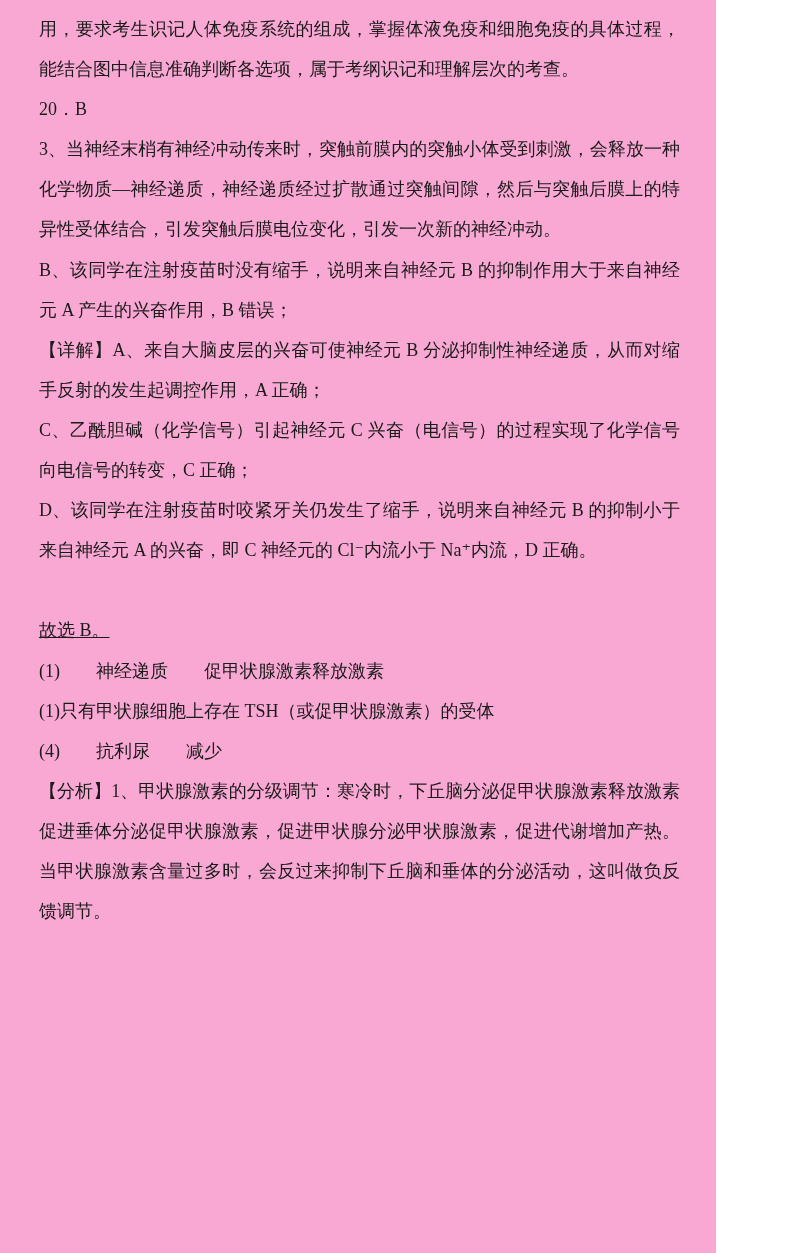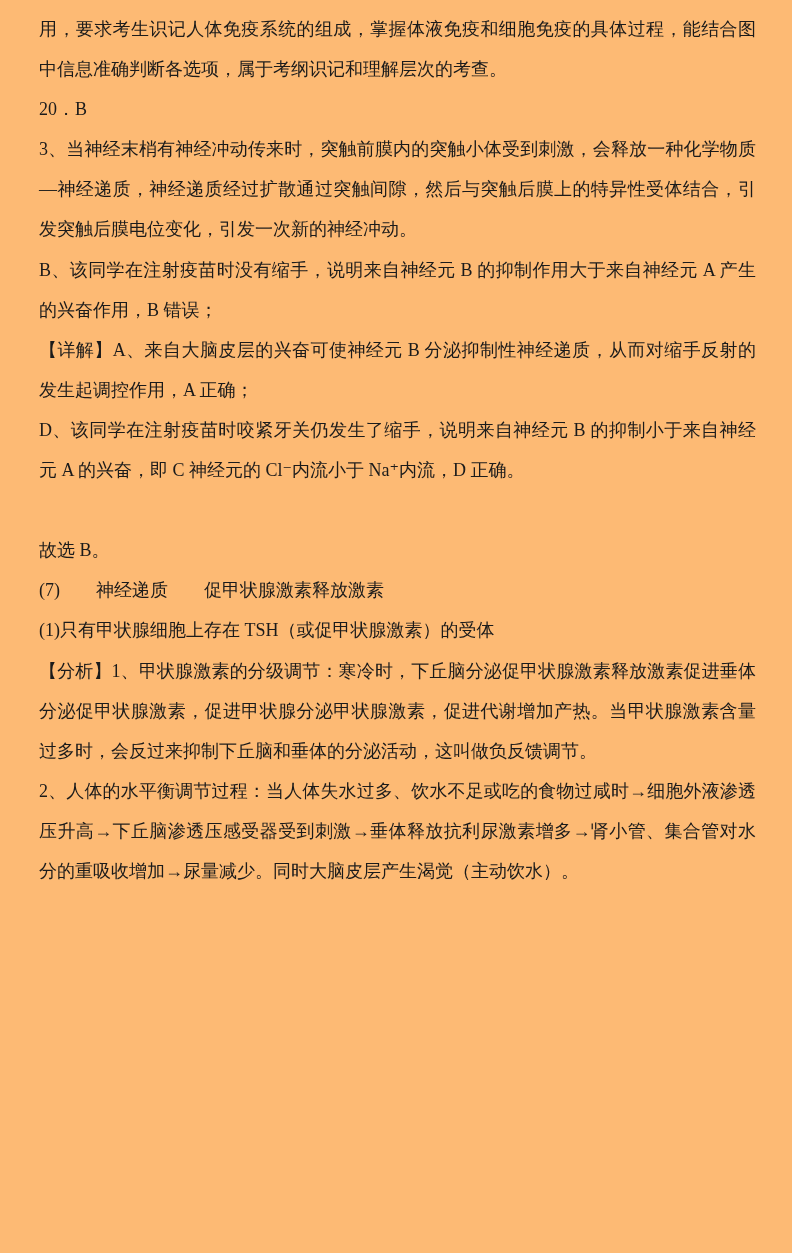--- a/index.html
+++ b/index.html
@@ -7,48 +7,50 @@
     padding: 0;
     background: #ffffff;
   }
   body {
     width: 800px;
     height: 1253px;
     overflow: hidden;
   }
   .page {
     box-sizing: border-box;
-    width: 792px;
+    width: 716px;
     height: 1253px;
     padding: 9px 36px 0 39px;
-    background: #fdba74;
+    background: #f9a8d4;
   }
   .page p {
     margin: 0;
     padding: 0;
     font-family: "Liberation Serif", "DejaVu Serif", serif;
     font-size: 18px;
     line-height: 40.1px;
     color: #1b1b1b;
     text-align: justify;
     text-justify: inter-ideograph;
   }
   
   .blank-line-before {
     margin-top: 40.1px !important;
+    text-decoration: underline;
   }
 </style>
 </head>
 <body>
 
 <div class="page">
   <p>用，要求考生识记人体免疫系统的组成，掌握体液免疫和细胞免疫的具体过程，能结合图中信息准确判断各选项，属于考纲识记和理解层次的考查。</p>
   <p>20．B</p>
   <p>3、当神经末梢有神经冲动传来时，突触前膜内的突触小体受到刺激，会释放一种化学物质—神经递质，神经递质经过扩散通过突触间隙，然后与突触后膜上的特异性受体结合，引发突触后膜电位变化，引发一次新的神经冲动。</p>
   <p>B、该同学在注射疫苗时没有缩手，说明来自神经元 B 的抑制作用大于来自神经元 A 产生的兴奋作用，B 错误；</p>
   <p>【详解】A、来自大脑皮层的兴奋可使神经元 B 分泌抑制性神经递质，从而对缩手反射的发生起调控作用，A 正确；</p>
+  <p>C、乙酰胆碱（化学信号）引起神经元 C 兴奋（电信号）的过程实现了化学信号向电信号的转变，C 正确；</p>
   <p>D、该同学在注射疫苗时咬紧牙关仍发生了缩手，说明来自神经元 B 的抑制小于来自神经元 A 的兴奋，即 C 神经元的 Cl⁻内流小于 Na⁺内流，D 正确。</p>
   <p class="blank-line-before">故选 B。</p>
-  <p>(7)　　神经递质　　促甲状腺激素释放激素</p>
+  <p>(1)　　神经递质　　促甲状腺激素释放激素</p>
   <p>(1)只有甲状腺细胞上存在 TSH（或促甲状腺激素）的受体</p>
+  <p>(4)　　抗利尿　　减少</p>
   <p>【分析】1、甲状腺激素的分级调节：寒冷时，下丘脑分泌促甲状腺激素释放激素促进垂体分泌促甲状腺激素，促进甲状腺分泌甲状腺激素，促进代谢增加产热。当甲状腺激素含量过多时，会反过来抑制下丘脑和垂体的分泌活动，这叫做负反馈调节。</p>
-  <p>2、人体的水平衡调节过程：当人体失水过多、饮水不足或吃的食物过咸时→细胞外液渗透压升高→下丘脑渗透压感受器受到刺激→垂体释放抗利尿激素增多→肾小管、集合管对水分的重吸收增加→尿量减少。同时大脑皮层产生渴觉（主动饮水）。</p>
 </div>
 
 </body></html>

